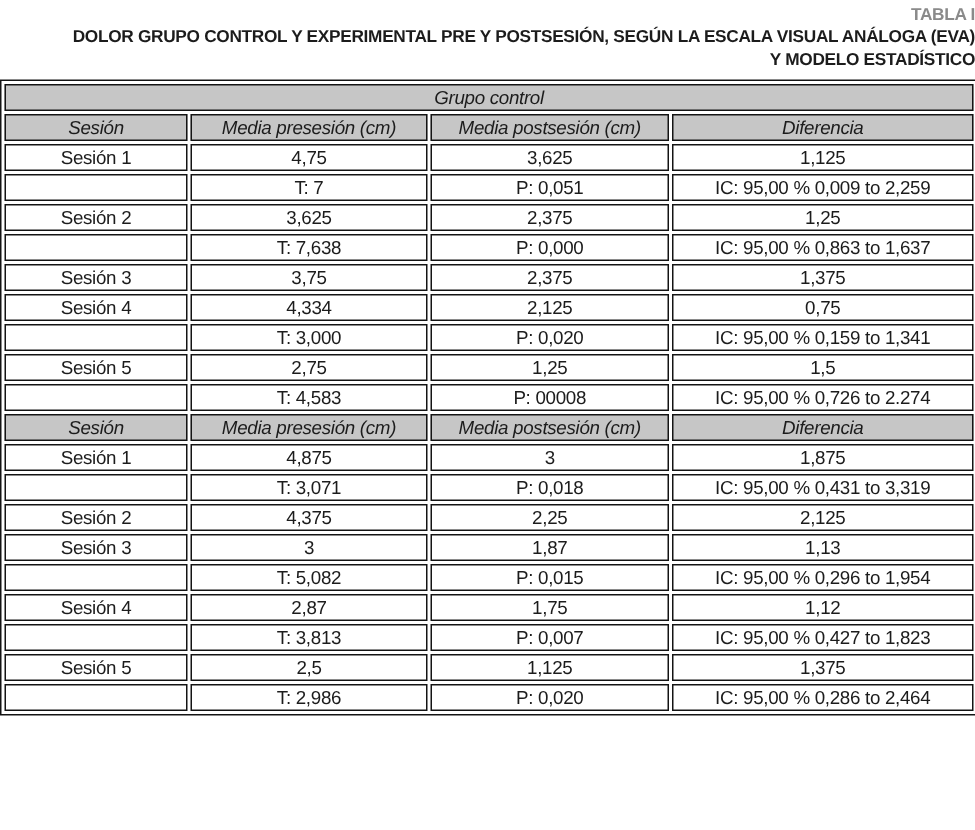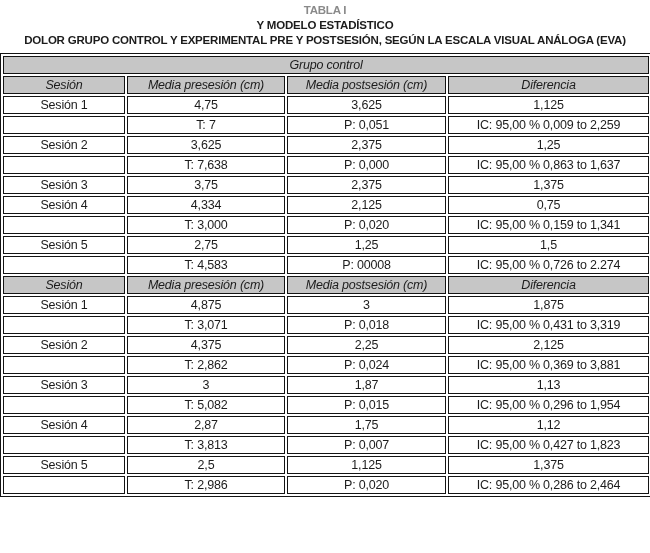--- a/index.html
+++ b/index.html
@@ -9,21 +9,21 @@
   }
   .page {
     width: 650px;
     height: 553px;
     box-sizing: border-box;
     background: #ffffff;
     font-family: "Liberation Sans", sans-serif;
     overflow: hidden;
   }
   .title-block {
-    text-align: center;
+    text-align: right;
     padding-top: 3px;
     font-weight: bold;
     font-size: 11.5px;
     line-height: 15px;
     color: #1c1c1c;
     letter-spacing: -0.2px;
   }
   .table-number {
     color: #8a8a8a;
   }
@@ -54,22 +54,22 @@
     background: #c6c6c6;
     font-style: italic;
   }
 </style>
 </head>
 <body>
 
 <div class="page">
   <div class="title-block">
     <div class="table-number">TABLA I</div>
+    <div>DOLOR GRUPO CONTROL Y EXPERIMENTAL PRE Y POSTSESIÓN, SEGÚN LA ESCALA VISUAL ANÁLOGA (EVA)</div>
     <div>Y MODELO ESTADÍSTICO</div>
-    <div>DOLOR GRUPO CONTROL Y EXPERIMENTAL PRE Y POSTSESIÓN, SEGÚN LA ESCALA VISUAL ANÁLOGA (EVA)</div>
   </div>
 
   <table class="data-table">
     <colgroup>
         <col style="width: 122px;">
         <col style="width: 158px;">
         <col style="width: 159px;">
         <col style="width: 201px;">
       </colgroup>
     <tbody>
@@ -154,26 +154,20 @@
           <td>P: 0,018</td>
           <td>IC: 95,00 % 0,431 to 3,319</td>
         </tr>
         <tr>
           <td>Sesión 2</td>
           <td>4,375</td>
           <td>2,25</td>
           <td>2,125</td>
         </tr>
         <tr>
-          <td></td>
-          <td>T: 2,862</td>
-          <td>P: 0,024</td>
-          <td>IC: 95,00 % 0,369 to 3,881</td>
-        </tr>
-        <tr>
           <td>Sesión 3</td>
           <td>3</td>
           <td>1,87</td>
           <td>1,13</td>
         </tr>
         <tr>
           <td></td>
           <td>T: 5,082</td>
           <td>P: 0,015</td>
           <td>IC: 95,00 % 0,296 to 1,954</td>

